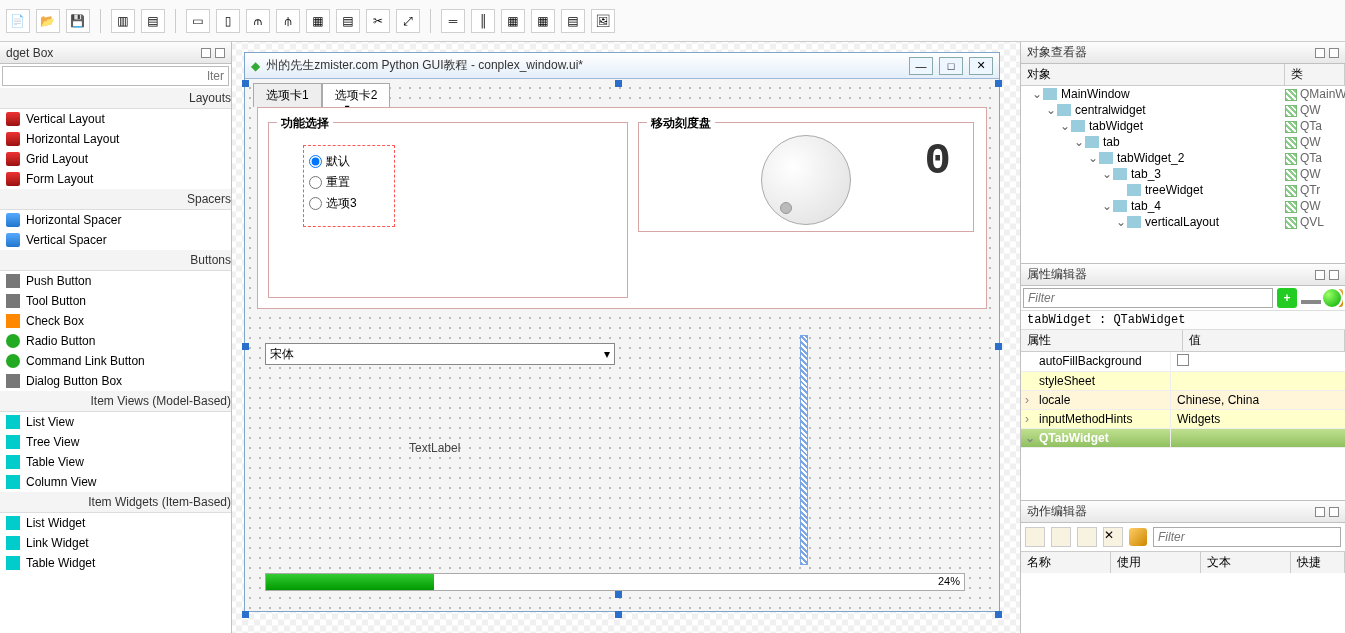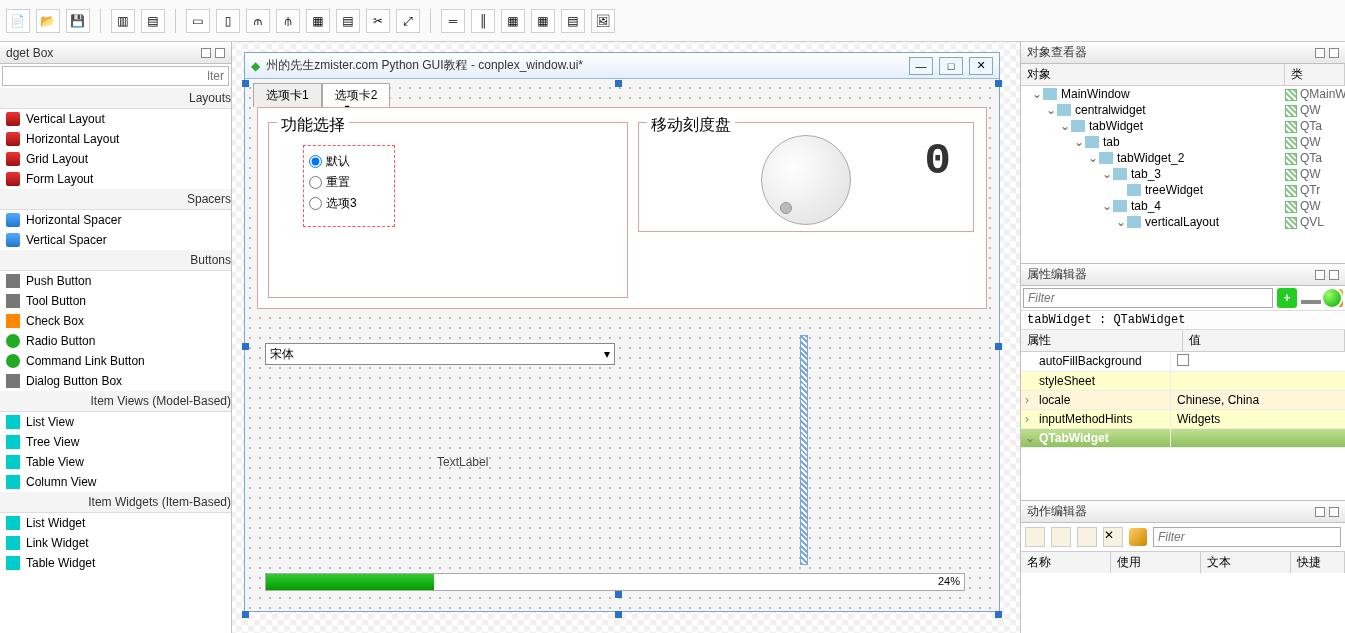--- a/index.html
+++ b/index.html
@@ -43,34 +43,34 @@
 
 
 .tabbar { display: flex; margin-left: 8px; margin-top: 4px; }
 .tab { padding: 3px 12px; background: #eee; border: 1px solid #aaa; border-bottom: none; cursor: pointer; }
 .tab.active { background: #fff; }
 .cursor-arrow { position: absolute; left: 98px; top: 18px; font-size: 14px; pointer-events: none; }
 
 .tab-content { border: 1px solid #d6a5a5; margin: 0 12px; height: 202px; position: relative; background: #fff; }
 
 .groupbox { border: 1px solid #d6a5a5; position: absolute; background: #fff; }
-.groupbox-title { position: absolute; top: -8px; left: 8px; background: #fff; padding: 0 4px; font-size: 16px; }
+.groupbox-title { position: absolute; top: -8px; left: 8px; background: #fff; padding: 0 4px; font-size: 12px; font-weight: bold; }
 .radio-row { display: flex; align-items: center; gap: 4px; margin: 4px 0; }
 .radio-row input { margin: 0; }
 
 .dial-knob { width: 90px; height: 90px; border-radius: 50%; background: radial-gradient(circle at 35% 35%, #fff, #ddd); border: 1px solid #aaa; position: relative; margin: 12px auto 0; }
 .dial-dot { width: 12px; height: 12px; border-radius: 50%; background: #bbb; border: 1px solid #999; position: absolute; bottom: 10px; left: 18px; }
 
 .lcd { position: absolute; right: 16px; top: 14px; width: 120px; height: 48px; display: flex; align-items: center; justify-content: flex-end; padding-right: 6px; }
 .lcd-digit { font-family: "Courier New", monospace; font-size: 44px; font-weight: bold; color: #333; }
 
 .combo { position: absolute; left: 20px; top: 260px; width: 350px; height: 22px; border: 1px solid #888; background: #fff; display: flex; align-items: center; padding: 0 4px; }
 .combo .ar { margin-left: auto; }
 
-.text-label { position: absolute; left: 164px; top: 372px; font-size: 12px; color: #444; margin-left: 28px; }
+.text-label { position: absolute; left: 164px; top: 358px; font-size: 12px; color: #444; }
 .vline { position: absolute; left: 555px; top: 252px; width: 8px; height: 230px; background: repeating-linear-gradient(45deg,#7aa5e6,#7aa5e6 2px,#fff 2px,#fff 4px); border: 1px solid #7aa5e6; }
 
 .progress { position: absolute; left: 20px; top: 490px; width: 700px; height: 18px; border: 1px solid #aaa; background: #fff; }
 .progress .bar { height: 100%; background: linear-gradient(#3c3,#090); }
 .progress .pct { position: absolute; right: 4px; top: 1px; font-size: 11px; }
 
 
 .right-col { width: 325px; background: #fff; border-left: 1px solid #c0c0c0; display: flex; flex-direction: column; }
 .obj-tree { flex: 0 0 200px; border-bottom: 1px solid #c0c0c0; overflow: auto; }
 .tree-header { display: flex; background: #f4f4f4; border-bottom: 1px solid #ccc; }

